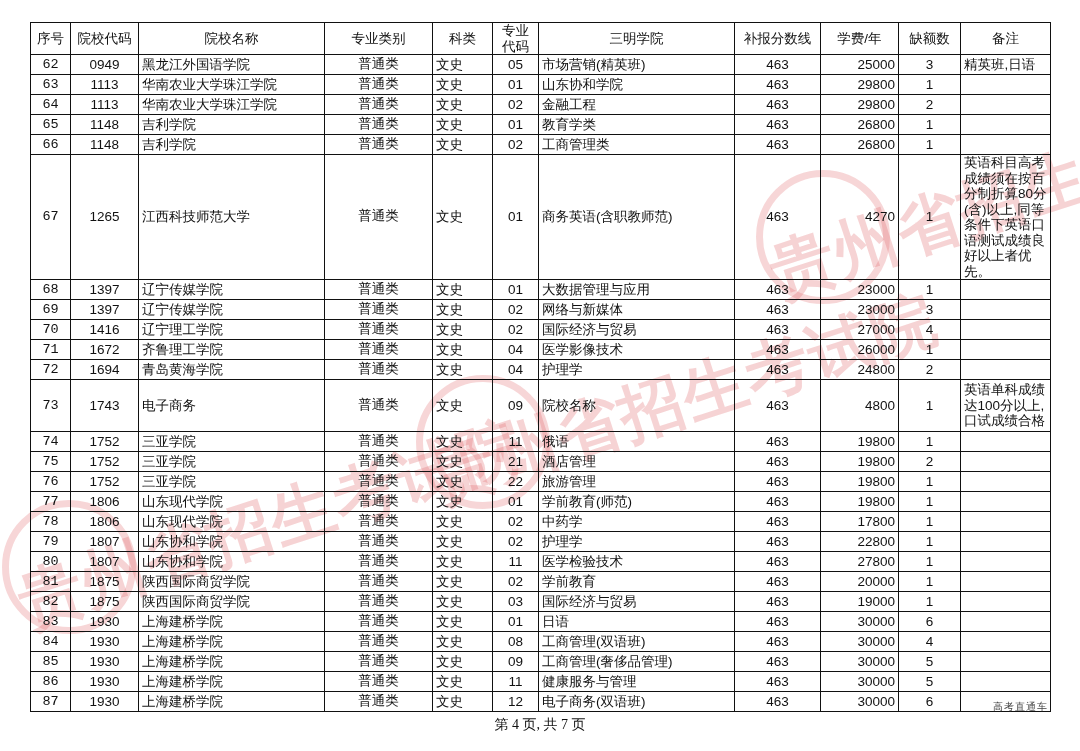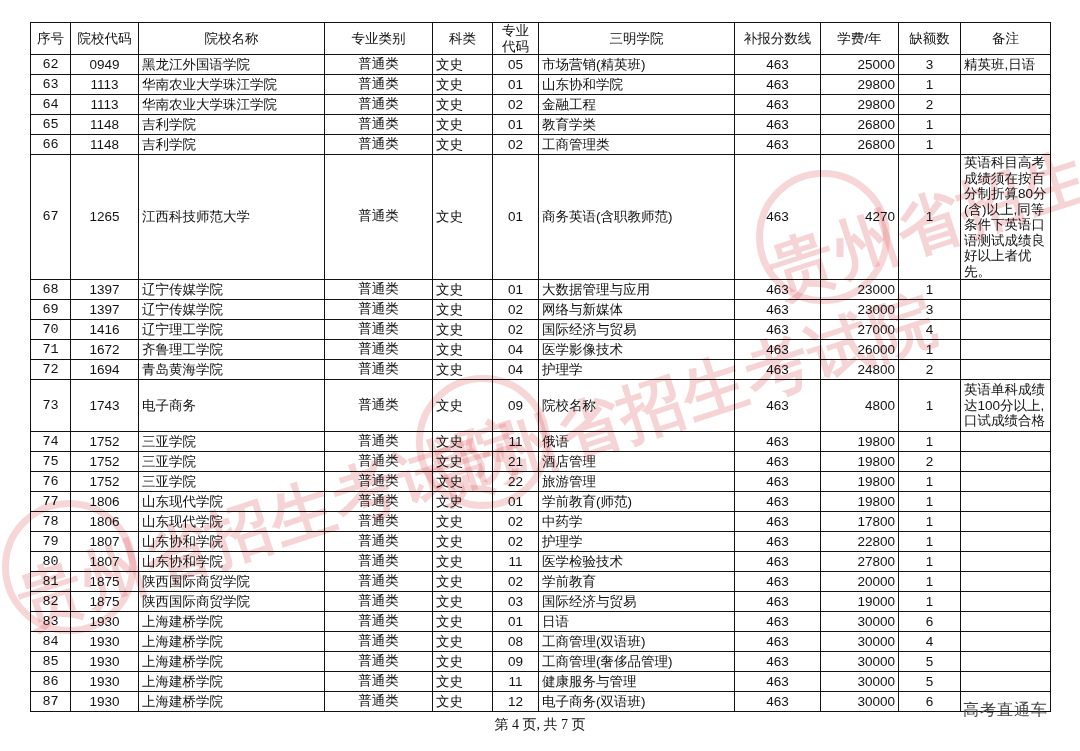--- a/index.html
+++ b/index.html
@@ -95,21 +95,21 @@
     width: 1080px;
     text-align: center;
     font-size: 14px;
     color: #111111;
     font-family: "Liberation Serif", serif;
   }
   .brand {
     position: absolute;
     right: 32px;
     top: 700px;
-    font-size: 16px;
+    font-size: 10px;
     color: #444444;
     letter-spacing: 1px;
     margin-left: 44px;
   }
 </style>
 </head>
 <body>
 
 <div class="page">
 

